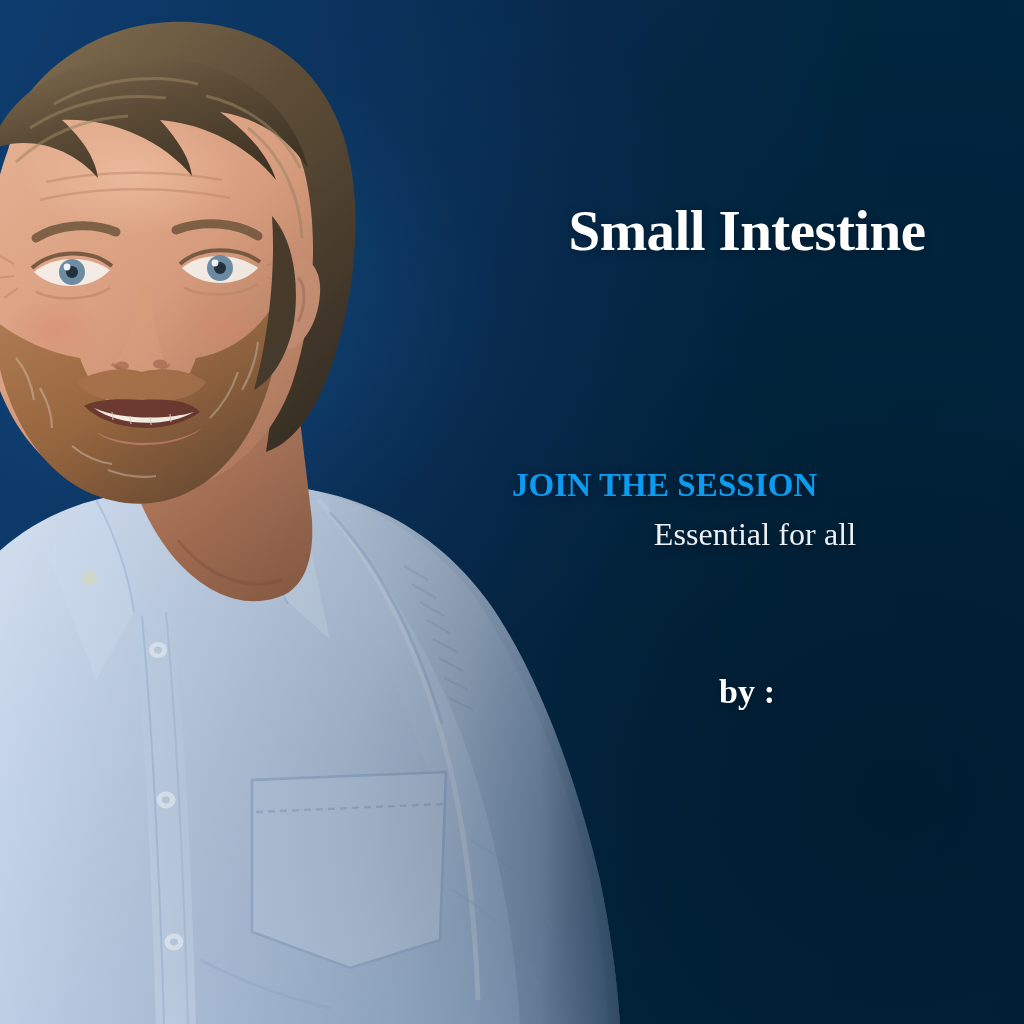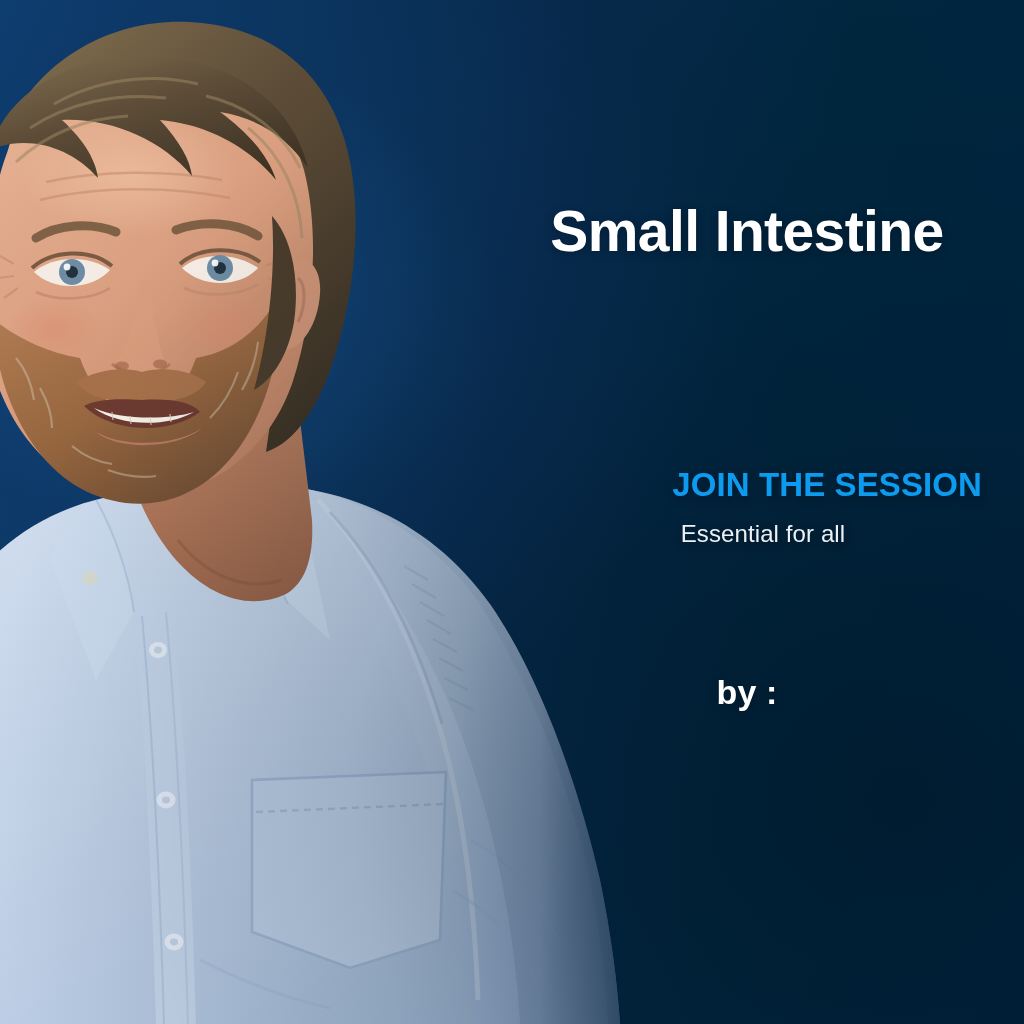--- a/index.html
+++ b/index.html
@@ -1,19 +1,19 @@
 <!DOCTYPE html>
 <html><head>
 <meta charset="utf-8">
 <style>
   html,body{margin:0;padding:0;background:#001b33;}
   *{box-sizing:border-box;}
   .canvas{
     position:relative;width:1024px;height:1024px;overflow:hidden;
-    font-family:Liberation Sans, sans-serif;
+    font-family:Liberation Serif, serif;
     background:#0c4a6e;
   }
   
   .bg-base{position:absolute;inset:0;background:linear-gradient(100deg,#0e3e72 0%,#0b3560 22%,#07294b 48%,#00273f 72%,#002540 100%);}
   .bg-glow{position:absolute;inset:0;background:radial-gradient(68% 58% at 20% 30%, rgba(23,78,135,.78) 0%, rgba(14,55,100,.34) 42%, rgba(0,36,63,0) 74%);}
   .bg-vig{position:absolute;inset:0;background:radial-gradient(120% 110% at 88% 78%, rgba(0,22,40,.62) 0%, rgba(0,25,45,.18) 45%, rgba(0,0,0,0) 75%);}
 
   
   .photo{position:absolute;left:0;top:0;width:620px;height:1024px;}
 
@@ -23,28 +23,28 @@
   .title{
     position:absolute;left:0;top:198px;width:470px;
     text-align:center;color:#ffffff;font-weight:bold;
     font-size:57px;line-height:66px;letter-spacing:-0.6px;
     text-shadow:0 2px 10px rgba(0,14,28,.45);
   }
   .title .l2{display:block;}
 
   .kicker{
     position:absolute;left:0;top:466px;width:470px;
-    text-align:right;color:#0d9bf0;font-weight:bold;
+    text-align:left;color:#0d9bf0;font-weight:bold;
     font-size:33px;line-height:38px;letter-spacing:0.1px;
     text-shadow:0 2px 8px rgba(0,14,28,.4);
   }
   .sub{
-    position:absolute;left:16px;top:513px;width:470px;
+    position:absolute;left:8px;top:513px;width:470px;
     text-align:center;color:#edf1f5;font-weight:normal;
-    font-size:24px;line-height:42px;letter-spacing:0.1px;
+    font-size:32px;line-height:42px;letter-spacing:0.1px;
     text-shadow:0 2px 8px rgba(0,14,28,.4);
   }
   .sub .l2{display:block;}
 
   .byline{
     position:absolute;left:0;top:668px;width:470px;
     text-align:center;color:#ffffff;font-weight:bold;
     font-size:34px;line-height:48px;letter-spacing:0.1px;
     text-shadow:0 2px 9px rgba(0,14,28,.45);
   }

